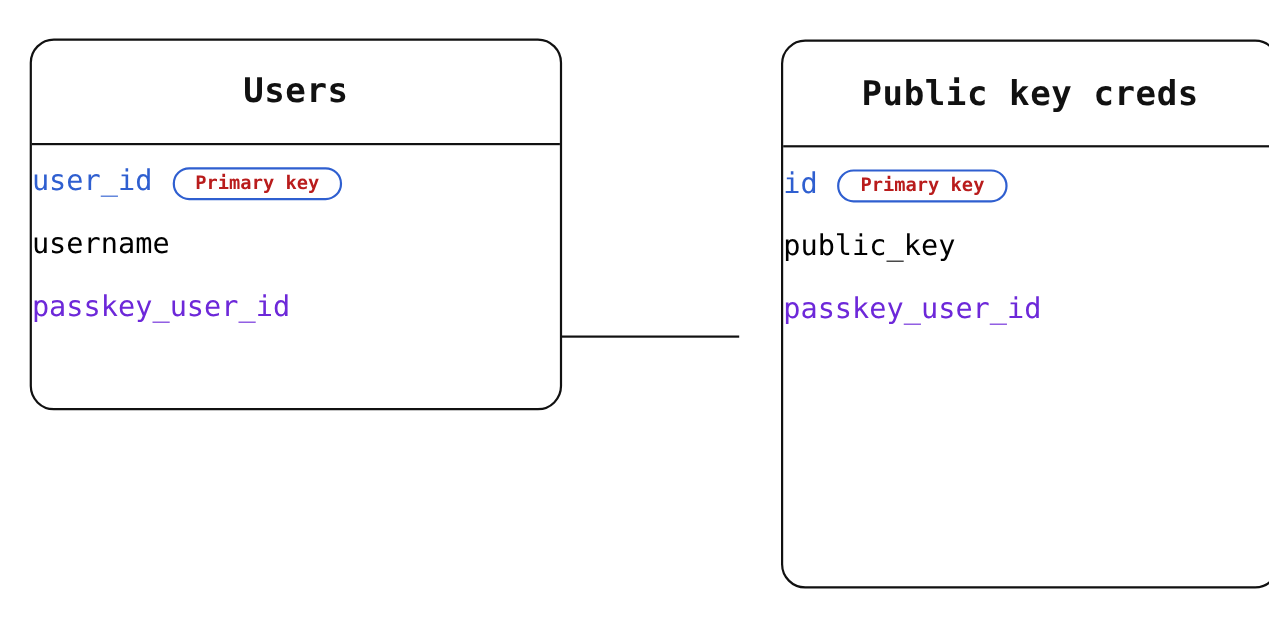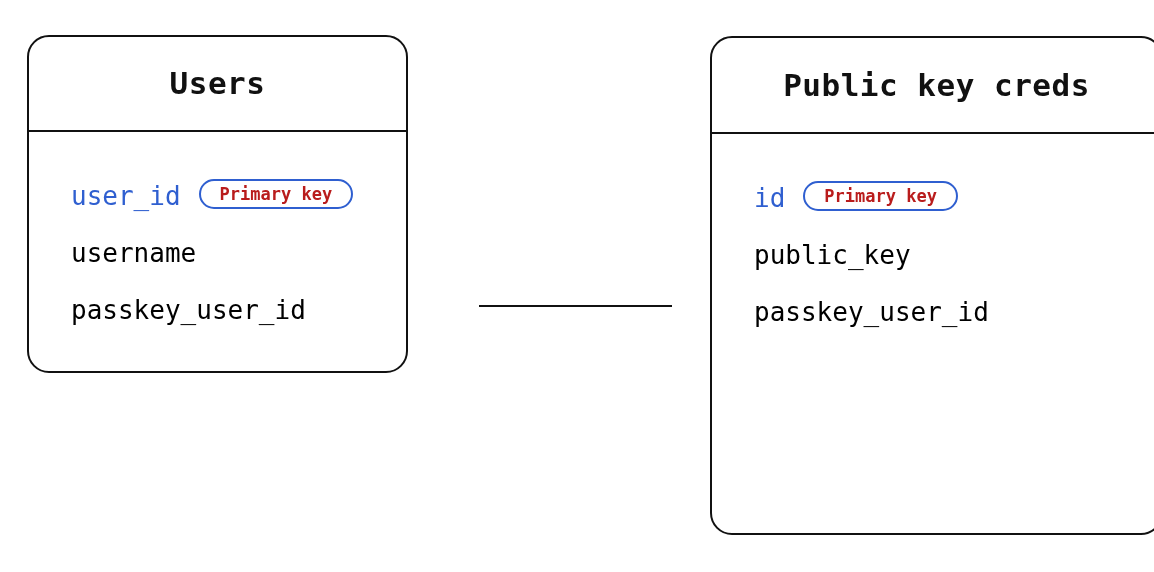--- a/index.html
+++ b/index.html
@@ -57,38 +57,37 @@
     line-height: 1;
   }
 
   .entity-fields {
     box-sizing: border-box;
     padding-top: 20px;
   }
 
   .field-row {
     display: flex;
-    align-items: flex-end;
+    align-items: flex-start;
     height: 57px;
-    padding-left: 42px;
     box-sizing: border-box;
   }
 
   .field-name {
     font-family: "DejaVu Sans Mono", "Liberation Mono", monospace;
     font-size: 26px;
     line-height: 1;
     color: #000000;
     white-space: nowrap;
   }
   .field-name.key {
     color: #2F5FD0;
   }
   .field-name.ref {
-    color: #000000;
+    color: #6d28d9;
   }
 
   .badge {
     display: inline-flex;
     align-items: center;
     justify-content: center;
     margin-left: 18px;
     box-sizing: border-box;
     height: 30px;
     padding: 0 19px;
@@ -105,21 +104,21 @@
     white-space: nowrap;
   }
 </style>
 </head>
 <body>
 
 <div id="canvas">
 
   <div class="connector" style="left:479px; top:305px; width:193px;"></div>
 
-  <div class="entity" style="left:27px; top:35px; width:381px; height:338px;">
+  <div class="entity" style="left:27px; top:35px; width:484px; height:338px;">
 
     <div class="entity-header" style="height:95px;">
       <span class="entity-title">Users</span>
     </div>
 
     <div class="entity-fields">
 
       <div class="field-row">
         <span class="field-name key">user_id</span>
         <span class="badge">

